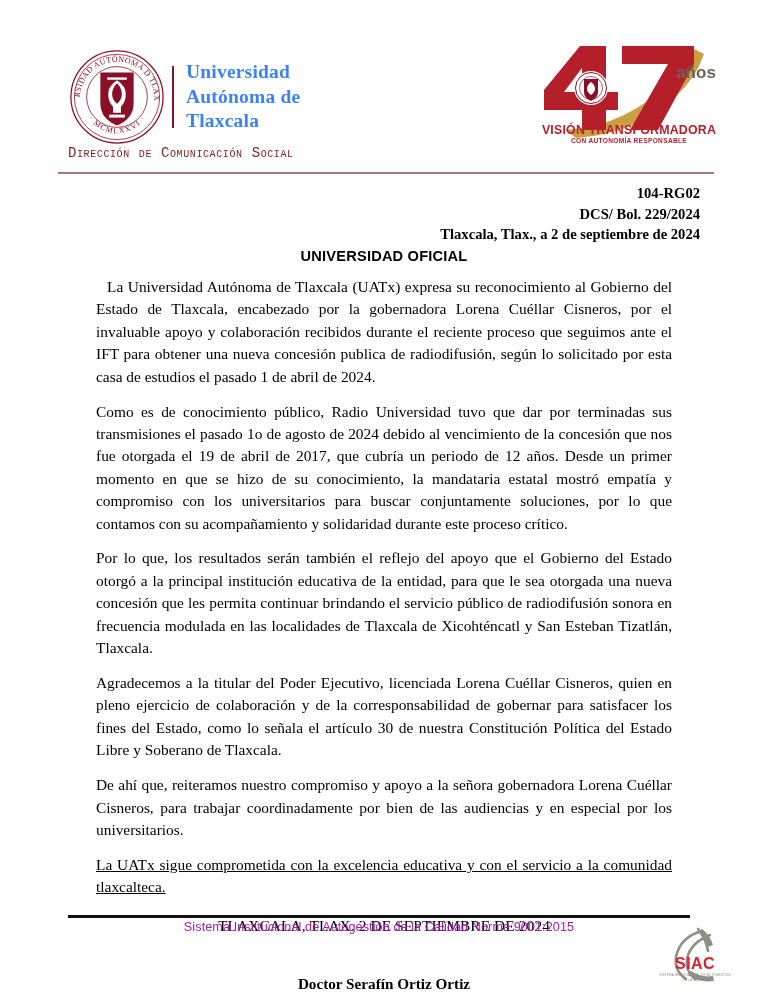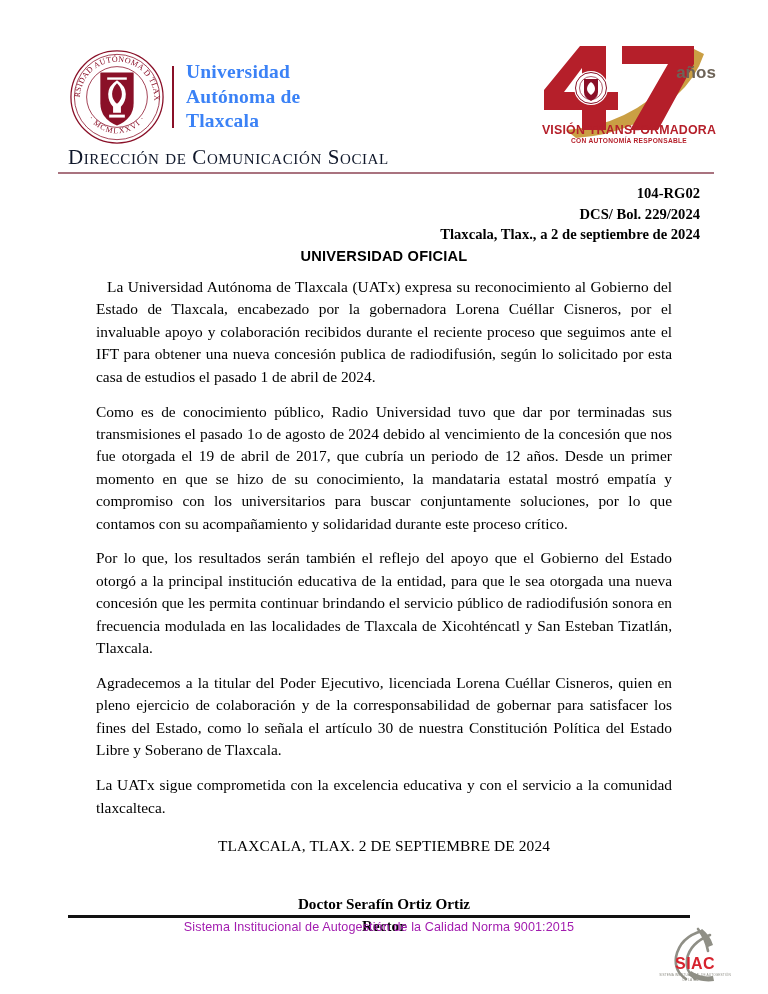--- a/index.html
+++ b/index.html
@@ -59,24 +59,24 @@
     font-size: 19.5px;
     line-height: 1.28;
     letter-spacing: 0.2px;
     white-space: nowrap;
   }
 
   .dcs-line {
     position: absolute;
     left: 68px;
     top: 145px;
-    color: #0f172a;
-    font-family: Liberation Serif, serif;
+    color: #7f1d1d;
+    font-family: Liberation Mono, monospace;
     font-variant: small-caps;
-    font-size: 21px;
+    font-size: 14px;
     letter-spacing: 0.6px;
     white-space: nowrap;
   }
 
   .anniv {
     position: absolute;
     right: 46px;
     top: 34px;
     width: 186px;
     height: 112px;
@@ -122,21 +122,21 @@
     margin: 0 0 12px 0;
   }
   p.body-par {
     margin: 0 0 12.5px 0;
     text-align: justify;
     font-size: 15.4px;
     line-height: 1.455;
     hyphens: none;
   }
   p.body-par.indented { text-indent: 11px; }
-  p.body-par:last-of-type { margin-bottom: 0; }
+  p.body-par:last-of-type { margin-bottom: 0; text-decoration: underline; }
 
   .closing-place {
     text-align: center;
     font-size: 15.4px;
     line-height: 1.45;
     margin: 16px 0 0 0;
     letter-spacing: 0.1px;
   }
 
   .signature {
@@ -254,20 +254,21 @@
   </div>
 
   <div class="content">
 
     <h1 class="title">UNIVERSIDAD OFICIAL</h1>
 
     <p class="body-par indented">La Universidad Autónoma de Tlaxcala (UATx) expresa su reconocimiento al Gobierno del Estado de Tlaxcala, encabezado por la gobernadora Lorena Cuéllar Cisneros, por el invaluable apoyo y colaboración recibidos durante el reciente proceso que seguimos ante el IFT para obtener una nueva concesión publica de radiodifusión, según lo solicitado por esta casa de estudios el pasado 1 de abril de 2024.</p>
     <p class="body-par">Como es de conocimiento público, Radio Universidad tuvo que dar por terminadas sus transmisiones el pasado 1o de agosto de 2024 debido al vencimiento de la concesión que nos fue otorgada el 19 de abril de 2017, que cubría un periodo de 12 años. Desde un primer momento en que se hizo de su conocimiento, la mandataria estatal mostró empatía y compromiso con los universitarios para buscar conjuntamente soluciones, por lo que contamos con su acompañamiento y solidaridad durante este proceso crítico.</p>
     <p class="body-par">Por lo que, los resultados serán también el reflejo del apoyo que el Gobierno del Estado otorgó a la principal institución educativa de la entidad, para que le sea otorgada una nueva concesión que les permita continuar brindando el servicio público de radiodifusión sonora en frecuencia modulada en las localidades de Tlaxcala de Xicohténcatl y San Esteban Tizatlán, Tlaxcala.</p>
     <p class="body-par">Agradecemos a la titular del Poder Ejecutivo, licenciada Lorena Cuéllar Cisneros, quien en pleno ejercicio de colaboración y de la corresponsabilidad de gobernar para satisfacer los fines del Estado, como lo señala el artículo 30 de nuestra Constitución Política del Estado Libre y Soberano de Tlaxcala.</p>
+    <p class="body-par">De ahí que, reiteramos nuestro compromiso y apoyo a la señora gobernadora Lorena Cuéllar Cisneros, para trabajar coordinadamente por bien de las audiencias y en especial por los universitarios.</p>
     <p class="body-par">La UATx sigue comprometida con la excelencia educativa y con el servicio a la comunidad tlaxcalteca.</p>
 
     <div class="closing-place">TLAXCALA, TLAX. 2 DE SEPTIEMBRE DE 2024</div>
 
     <div class="signature">
       <div>Doctor Serafín Ortiz Ortiz</div>
       <div>Rector</div>
     </div>
   </div>
 

